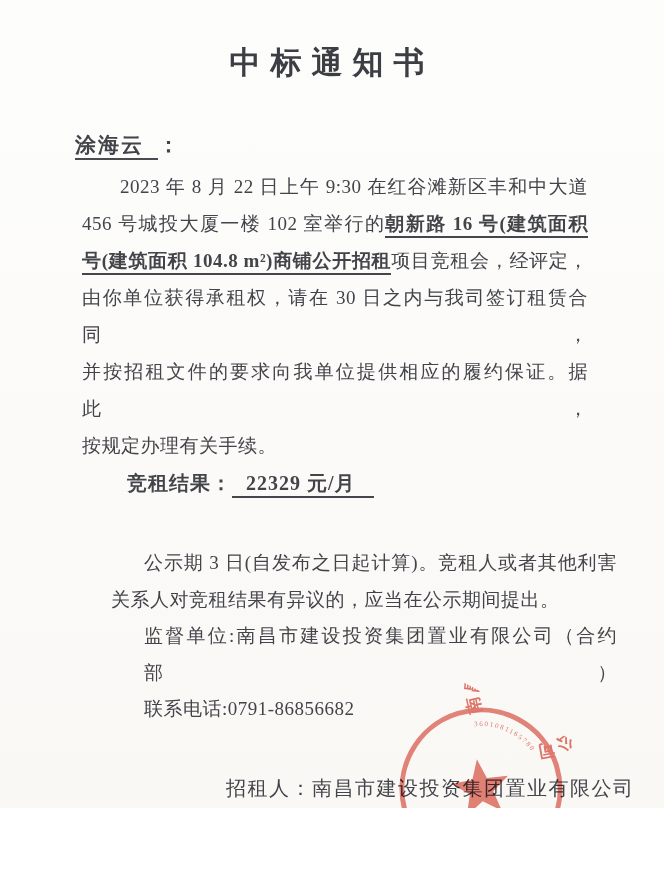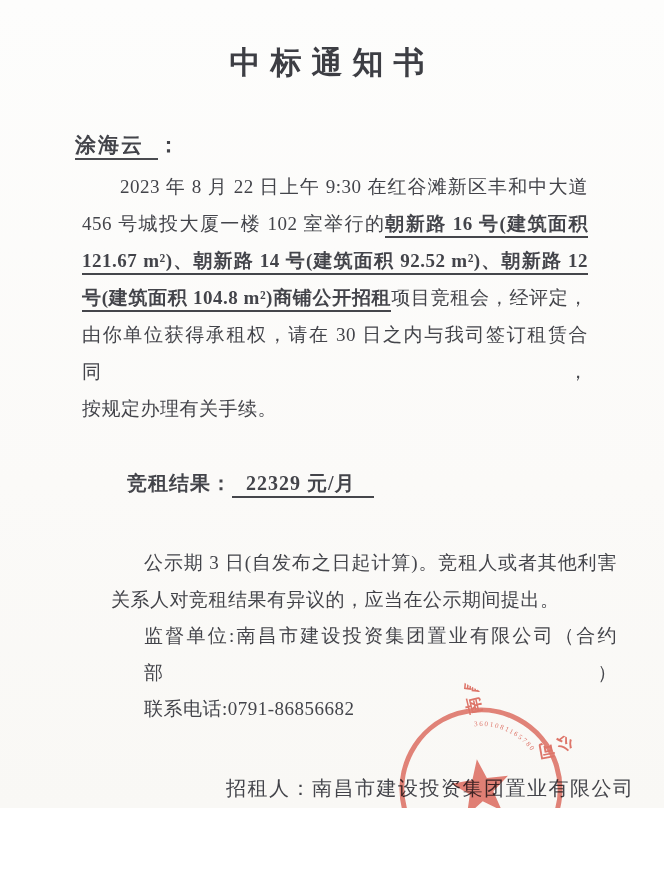--- a/index.html
+++ b/index.html
@@ -66,23 +66,23 @@
 
 <div class="page">
 
   <div class="title">中标通知书</div>
 
   <div class="addressee"><span class="name">涂海云</span><span>：</span></div>
 
   <div class="body-block">
     <div class="line j indent"><span>2023 年 8 月 22 日上午 9:30 在红谷滩新区丰和中大道</span></div>
     <div class="line j"><span>456 号城投大厦一楼 102 室举行的</span><span class="bu">朝新路 16 号(建筑面积</span></div>
-    <div class="line j"><span class="bu">121.67 m²)、朝新路 14 号(建筑面积 92.52 m²)、朝新路 12</span></div>
     <div class="line j"><span class="bu">号(建筑面积 104.8 m²)商铺公开招租</span><span>项目竞租会，经评定，</span></div>
     <div class="line j"><span>由你单位获得承租权，请在 30 日之内与我司签订租赁合同，</span></div>
+    <div class="line j"><span>并按招租文件的要求向我单位提供相应的履约保证。据此，</span></div>
     <div class="line"><span>按规定办理有关手续。</span></div>
   </div>
 
   <div class="result-line"><span>竞租结果：</span><span class="val">22329 元/月</span></div>
 
   <div class="notice-block">
     <div class="line j indent"><span>公示期 3 日(自发布之日起计算)。竞租人或者其他利害</span></div>
     <div class="line"><span>关系人对竞租结果有异议的，应当在公示期间提出。</span></div>
     <div class="line j indent"><span>监督单位:南昌市建设投资集团置业有限公司（合约部）</span></div>
     <div class="line indent"><span>联系电话:0791-86856682</span></div>

